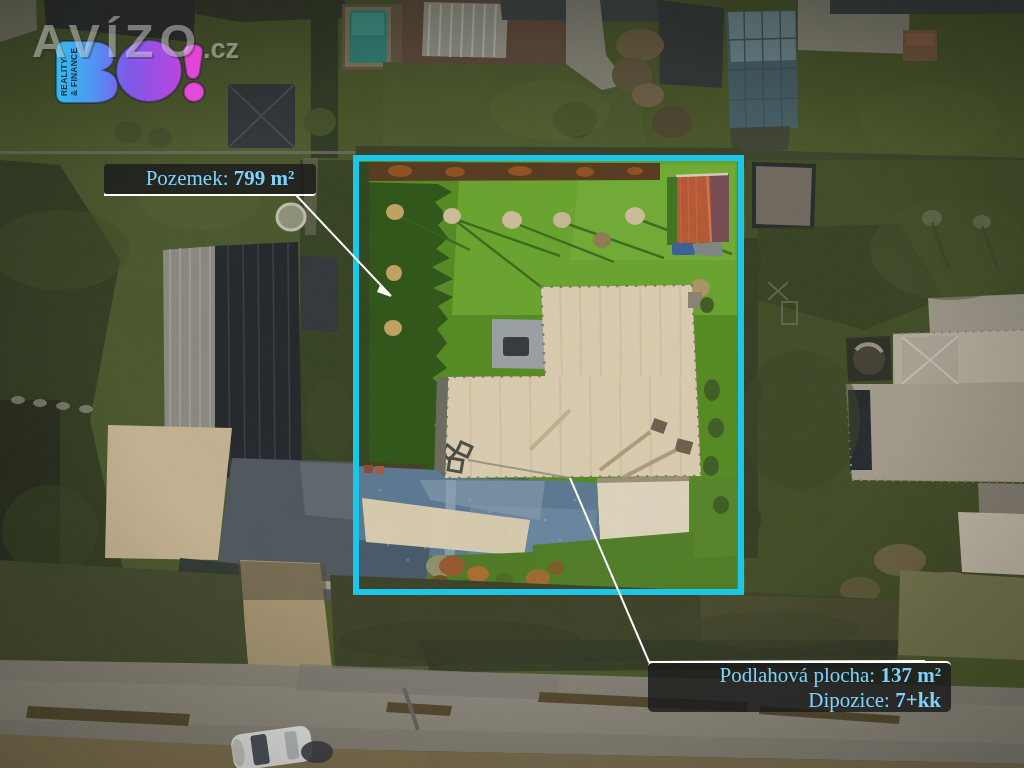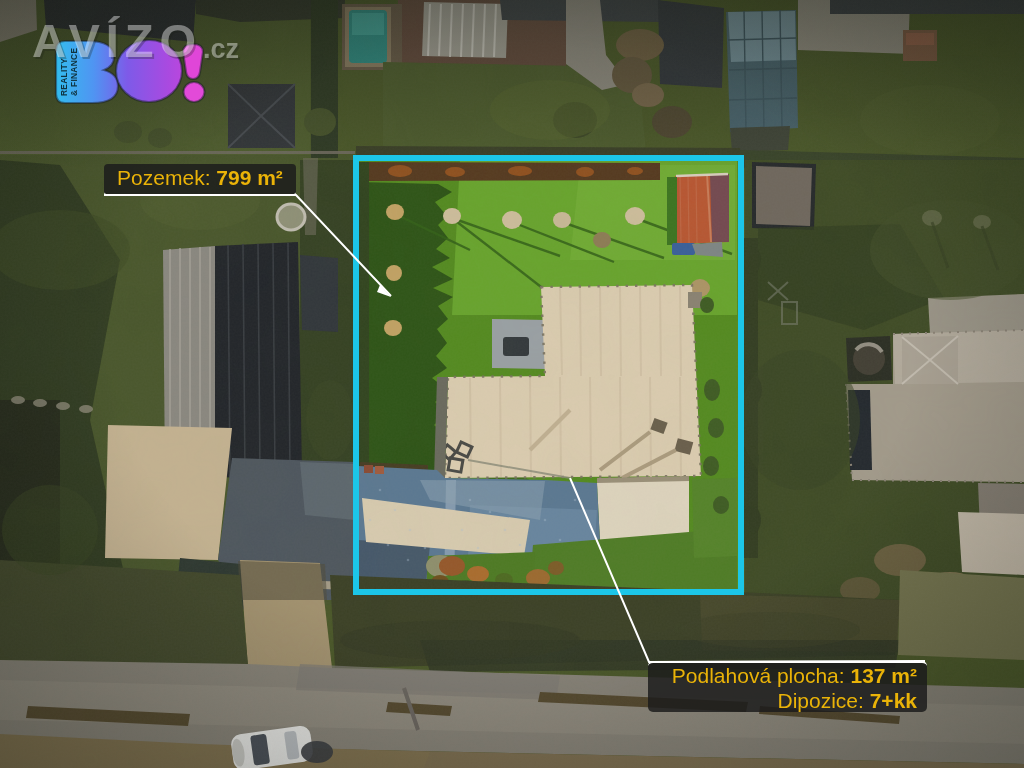--- a/index.html
+++ b/index.html
@@ -1,18 +1,18 @@
 <!DOCTYPE html>
 <html><head>
 <meta charset="utf-8">
 <style>
 html,body{margin:0;padding:0;width:1024px;height:768px;overflow:hidden;background:#51602e;font-family:"Liberation Sans",sans-serif;}
 #scene{position:relative;width:1024px;height:768px;}
 #scene svg{position:absolute;left:0;top:0;}
-.lbl{position:absolute;background:rgba(28,28,28,0.84);color:#eab308;font-family:Liberation Sans, sans-serif;}
+.lbl{position:absolute;background:rgba(28,28,28,0.84);color:#7dd3fc;font-family:Liberation Serif, serif;padding-left:20px;}
 </style>
 </head>
 <body>
 <div id="scene">
 <svg width="1024" height="768" viewBox="0 0 1024 768">
 <defs>
 <linearGradient id="bograd" gradientUnits="userSpaceOnUse" x1="56" y1="70" x2="205" y2="70">
 <stop offset="0" stop-color="#33bcee"></stop>
           <stop offset="0.25" stop-color="#4f95f2"></stop>
           <stop offset="0.48" stop-color="#7e5ae8"></stop>
@@ -509,14 +509,14 @@
         </g>
         <g fill="#ffffff" opacity="0.40">
           <text x="32" y="57" font-size="47" letter-spacing="6">AVÍZO</text>
           <text x="203" y="58" font-size="27">.cz</text>
         </g>
       </g>
 </svg>
 
 <div class="lbl" style="left:104px;top:164px;width:192px;height:30px;border-radius:4px;border-bottom:2px solid #fff;font-size:21px;line-height:28px;text-align:center;">Pozemek: <b>799 m²</b></div>
 
-<div class="lbl" style="left:648px;top:661px;width:279px;height:51px;border-radius:5px;border-top:2px solid #fff;font-size:21px;line-height:25px;text-align:right;padding-right:10px;box-sizing:border-box;">Podlahová plocha: <b>137 m²</b><br>Dipozice: <b>7+kk</b></div>
+<div class="lbl" style="left:648px;top:661px;width:303px;height:51px;border-radius:5px;border-top:2px solid #fff;font-size:21px;line-height:25px;text-align:right;padding-right:10px;box-sizing:border-box;">Podlahová plocha: <b>137 m²</b><br>Dipozice: <b>7+kk</b></div>
 </div>
 
 </body></html>

